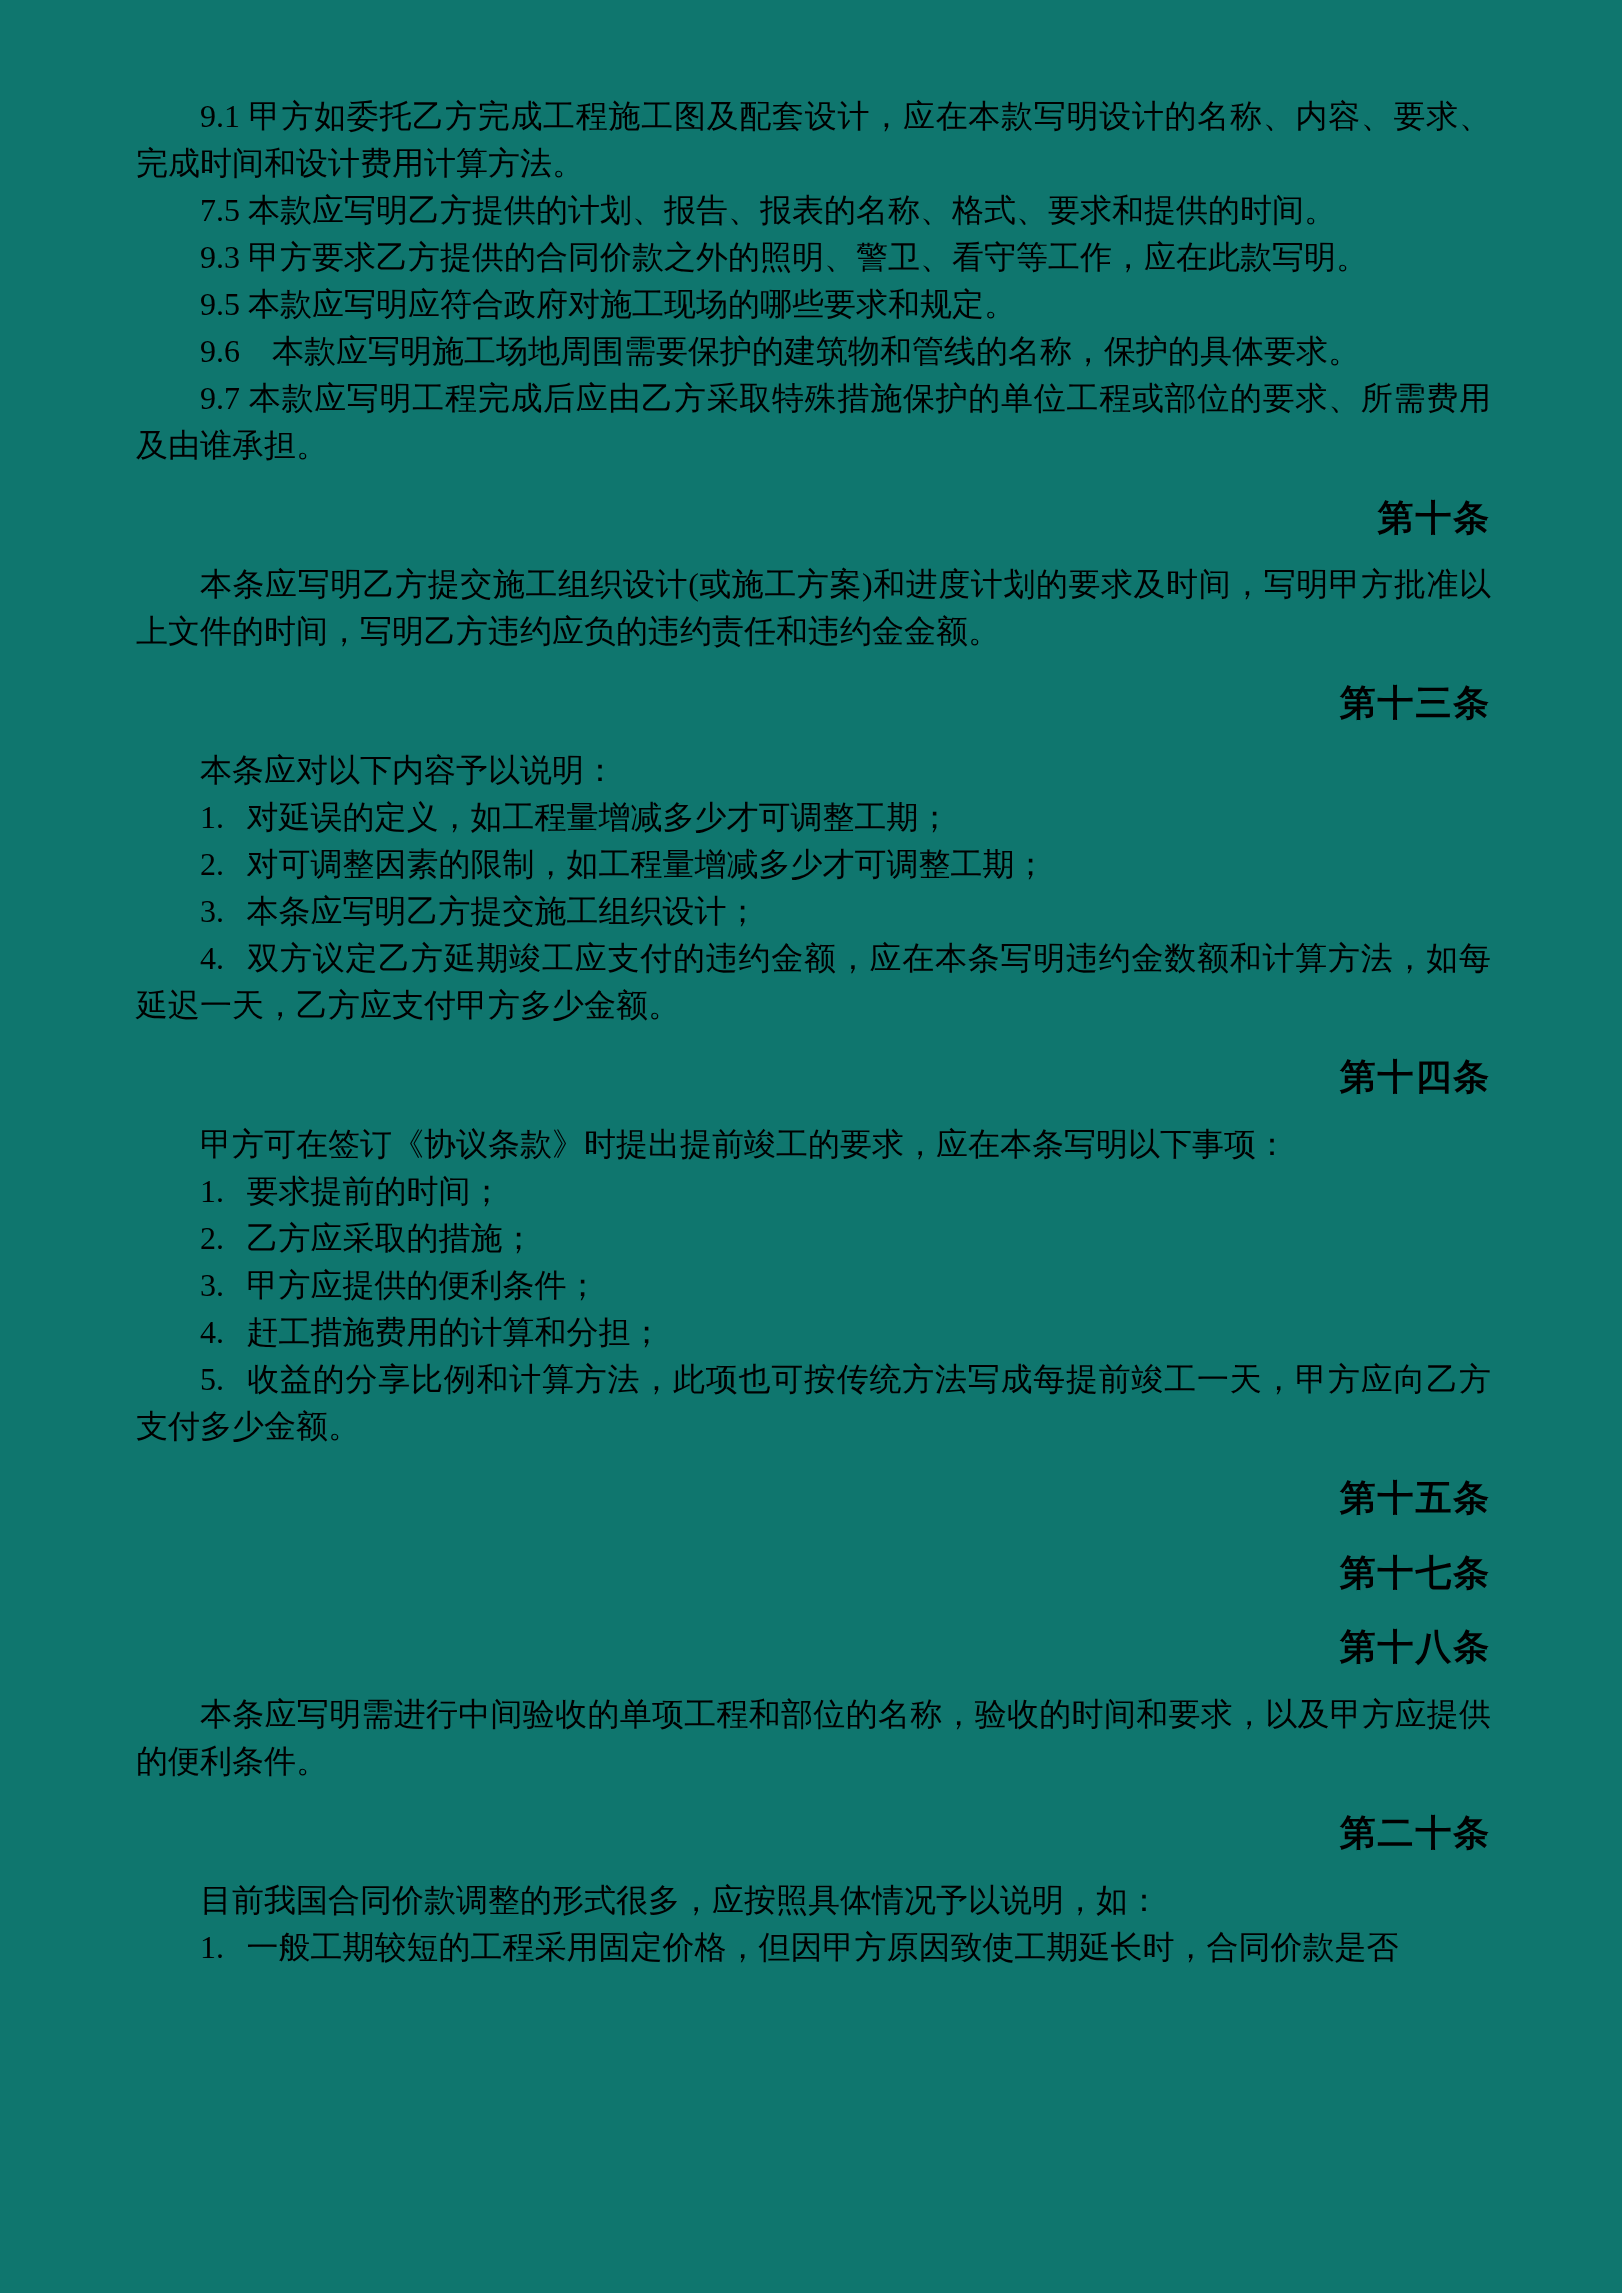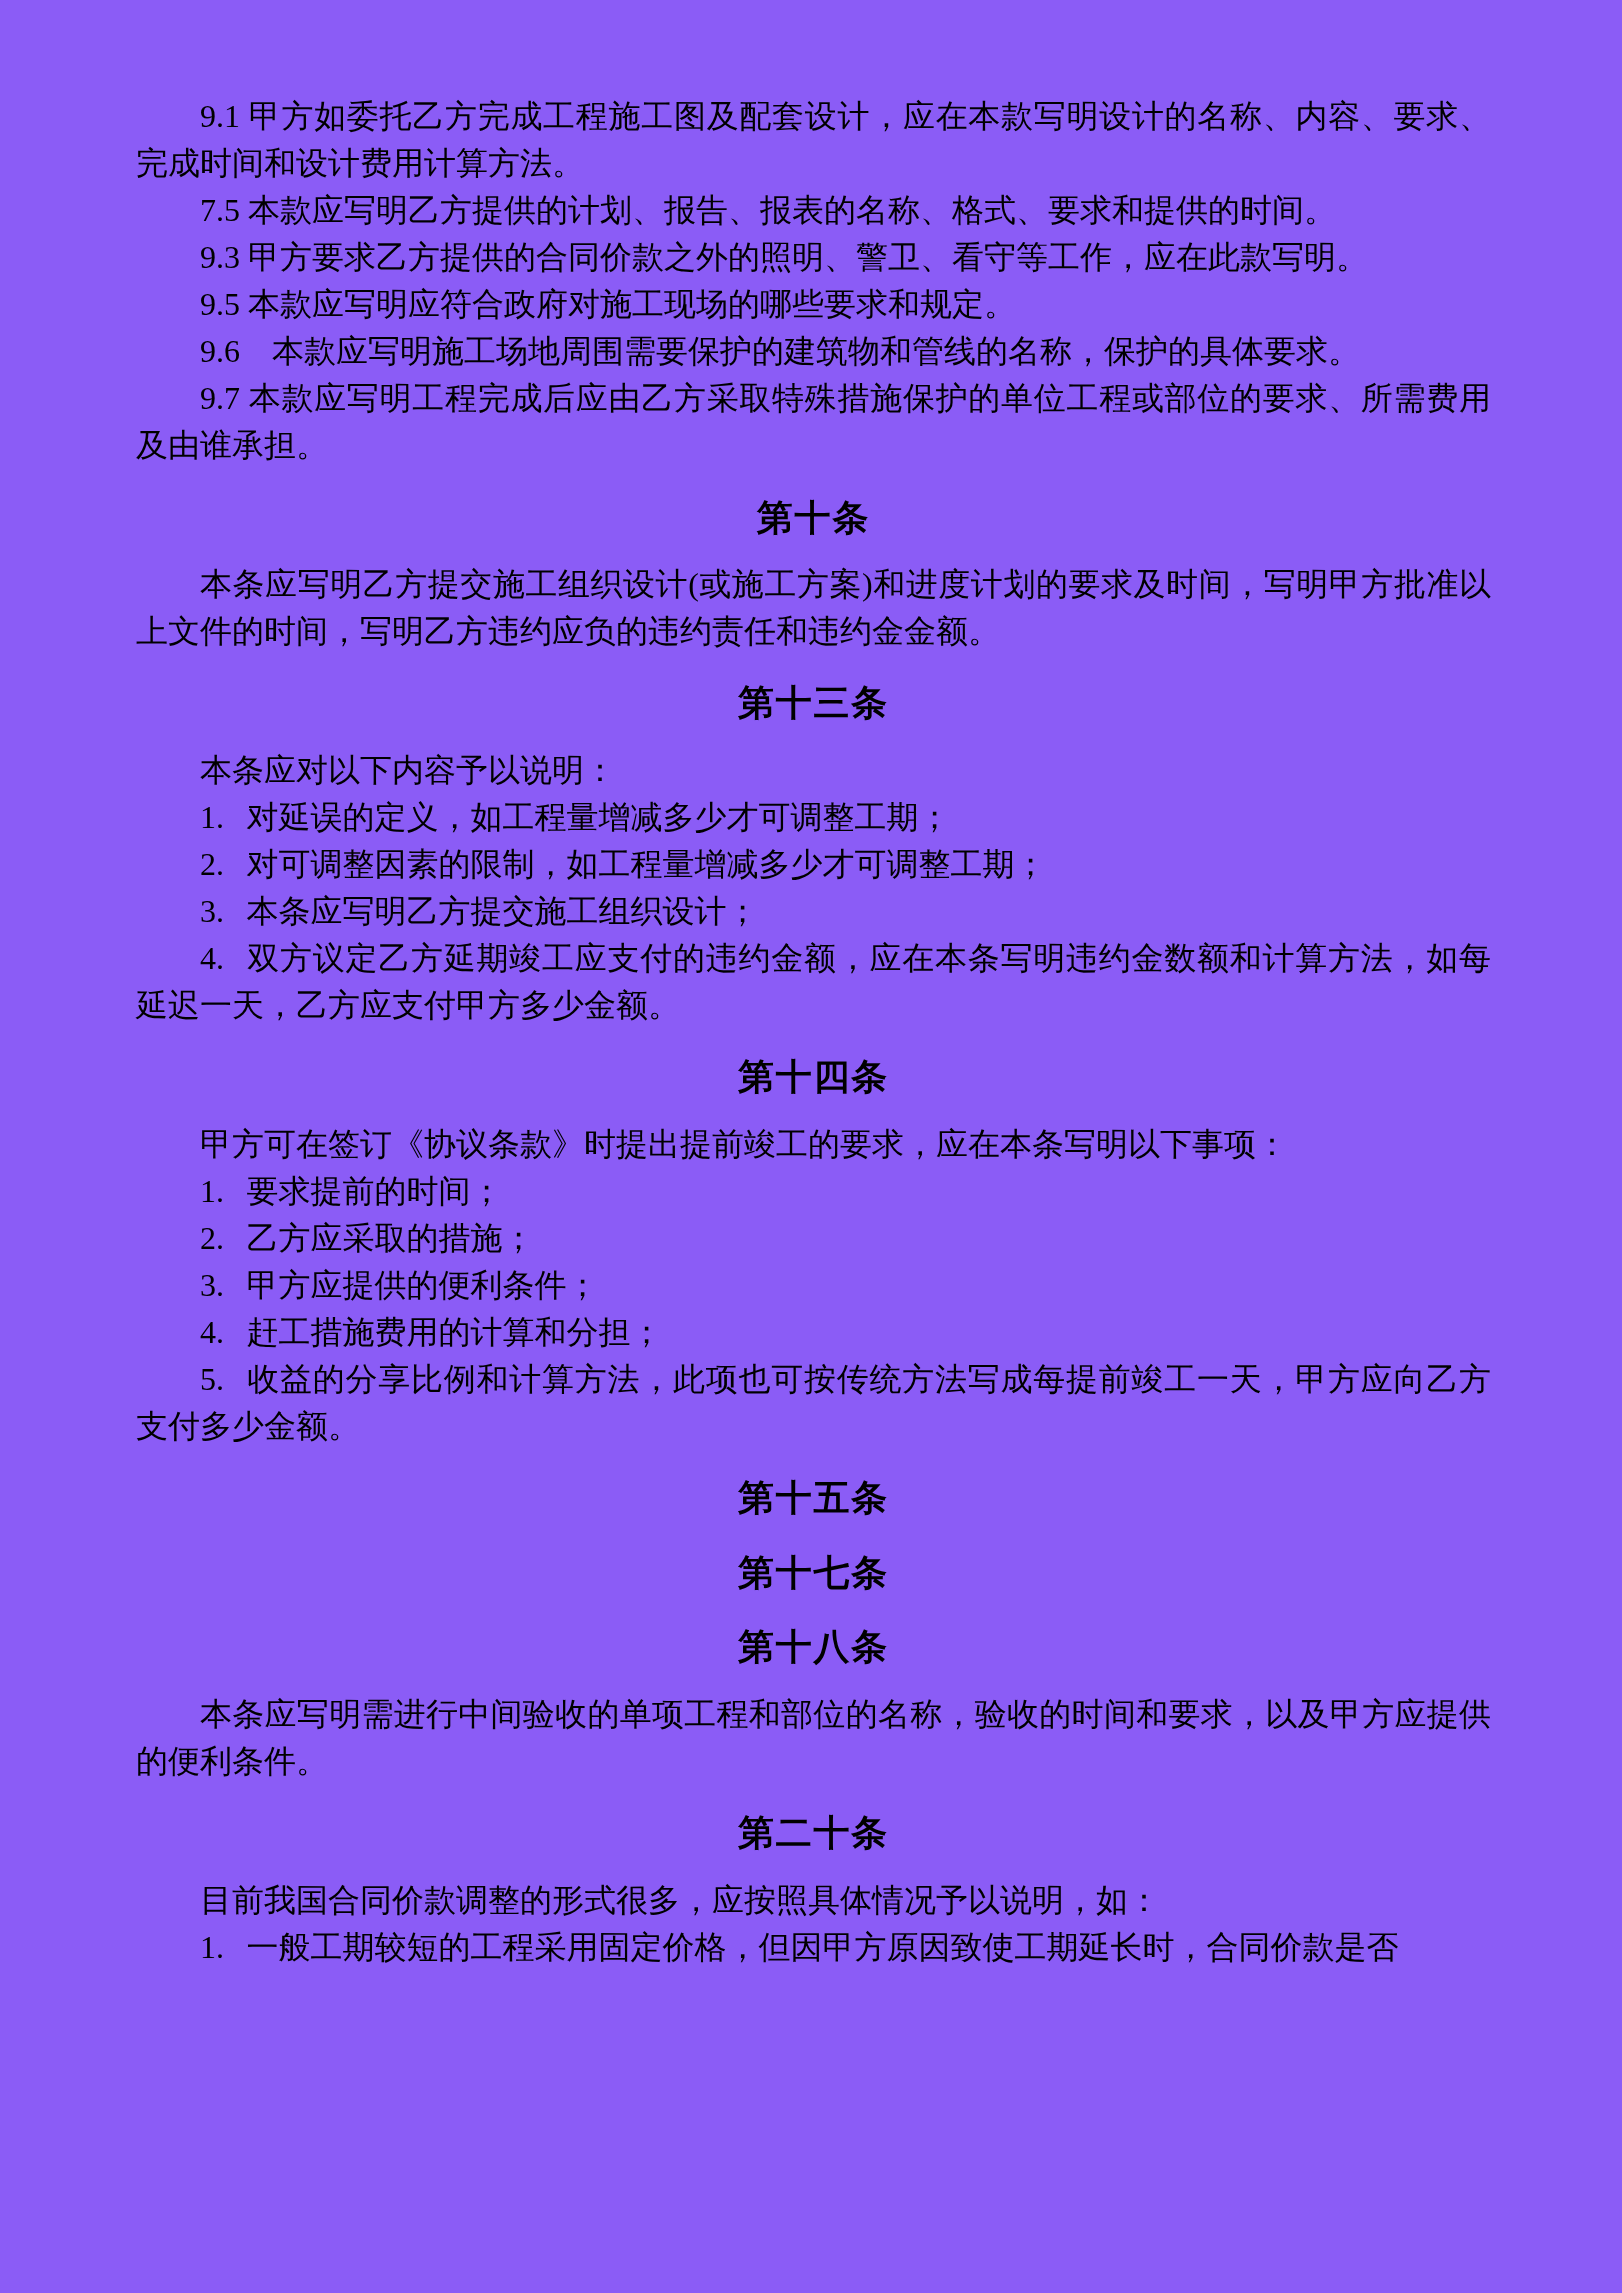--- a/index.html
+++ b/index.html
@@ -6,37 +6,37 @@
     margin: 0;
     padding: 0;
     background: #ffffff;
   }
   .page {
     position: relative;
     box-sizing: border-box;
     width: 1623px;
     height: 2294px;
     margin: 0 auto;
-    background: #8b5cf6;
+    background: #0f766e;
     color: #000000;
     padding: 93px 132px 36px 136px;
     font-family: "Liberation Serif", "DejaVu Serif", serif;
     font-size: 32px;
     line-height: 47px;
     text-align: justify;
     overflow: hidden;
   }
   .para {
     margin: 0;
     text-indent: 2em;
   }
   .heading {
     margin: 23.6px 0 17.3px 0;
     text-indent: 0;
-    text-align: center;
+    text-align: right;
     font-size: 36px;
     line-height: 51px;
     font-weight: bold;
     letter-spacing: 1.8px;
   }
   .marker {
     display: inline-block;
     min-width: 1.45em;
     text-indent: 0;
   }

